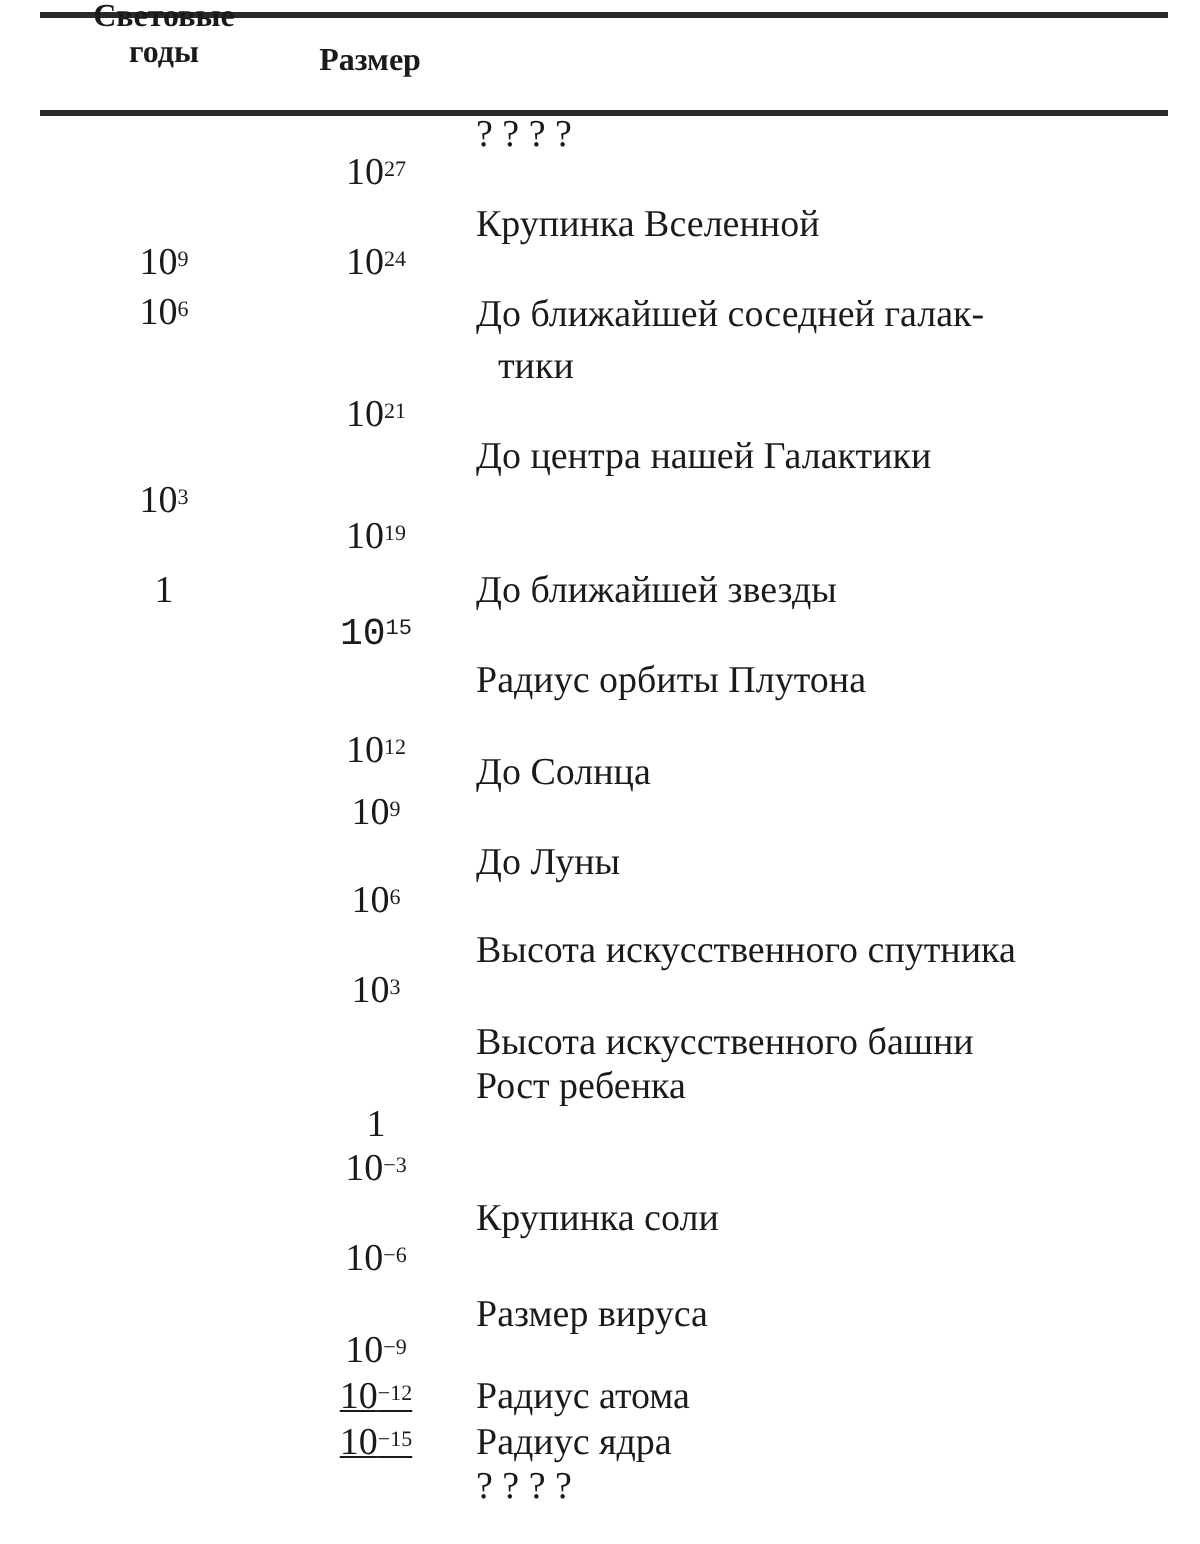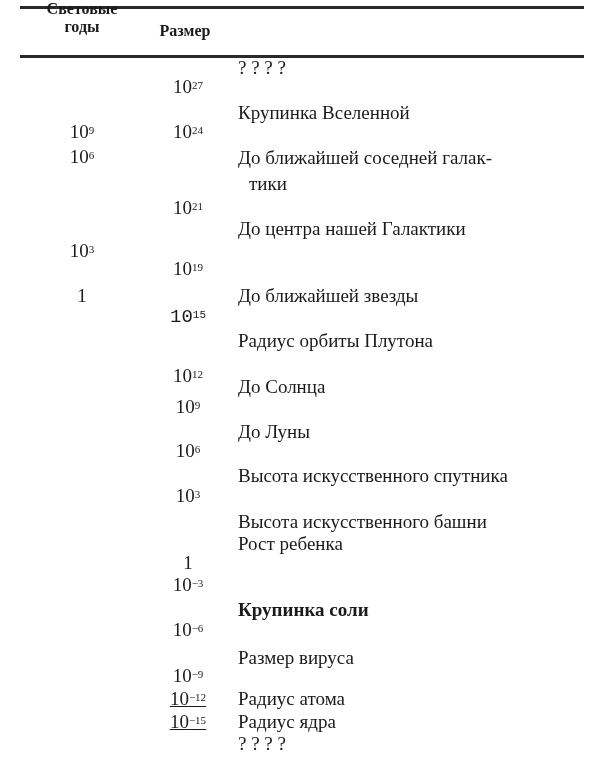--- a/index.html
+++ b/index.html
@@ -53,18 +53,18 @@
     <div class="cell desc" style="top: 148px;">До ближайшей соседней галак-</div>
     <div class="cell desc" style="top: 174px; margin-left: 11px;">тики</div>
     <div class="cell desc" style="top: 219px;">До центра нашей Галактики</div>
     <div class="cell desc" style="top: 286px;">До ближайшей звезды</div>
     <div class="cell desc" style="top: 331px;">Радиус орбиты Плутона</div>
     <div class="cell desc" style="top: 377px;">До Солнца</div>
     <div class="cell desc" style="top: 422px;">До Луны</div>
     <div class="cell desc" style="top: 466px;">Высота искусственного спутника</div>
     <div class="cell desc" style="top: 512px;">Высота искусственного башни</div>
     <div class="cell desc" style="top: 534px;">Рост ребенка</div>
-    <div class="cell desc" style="top: 600px; font-weight: bold;">Крупинка соли</div>
+    <div class="cell desc" style="top: 600px;">Крупинка соли</div>
     <div class="cell desc" style="top: 648px;">Размер вируса</div>
     <div class="cell desc" style="top: 689px;">Радиус атома</div>
     <div class="cell desc" style="top: 712px;">Радиус ядра</div>
     <div class="cell desc" style="top: 734px;">? ? ? ?</div>
   </div>
 
 </body></html>

